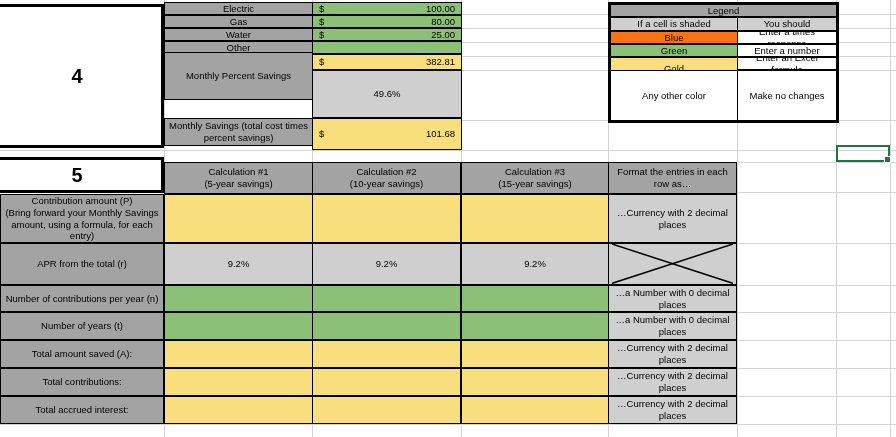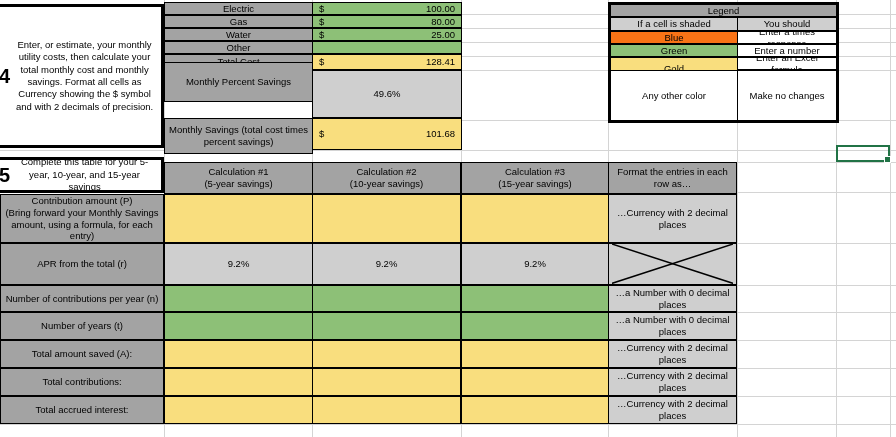--- a/index.html
+++ b/index.html
@@ -161,50 +161,48 @@
   <div id="utility-table">
       <div class="cell f-peach" style="left:164px; top:2px; width:149px; height:13px;">Electric</div>
       <div class="cell f-green currency" style="left:312px; top:2px; width:150px; height:13px;"><span class="sym">$</span><span class="amt">100.00</span></div>
       <div class="cell f-peach" style="left:164px; top:15px; width:149px; height:13px;">Gas</div>
       <div class="cell f-green currency" style="left:312px; top:15px; width:150px; height:13px;"><span class="sym">$</span><span class="amt">80.00</span></div>
       <div class="cell f-peach" style="left:164px; top:28px; width:149px; height:13px;">Water</div>
       <div class="cell f-green currency" style="left:312px; top:28px; width:150px; height:13px;"><span class="sym">$</span><span class="amt">25.00</span></div>
       <div class="cell f-peach" style="left:164px; top:41px; width:149px; height:13px;">Other</div>
       <div class="cell f-green" style="left:312px; top:41px; width:150px; height:13px;"></div>
       <div class="cell f-peach" style="left:164px; top:54px; width:149px; height:16px;">Total Cost</div>
-      <div class="cell f-gold currency" style="left:312px; top:54px; width:150px; height:16px;"><span class="sym">$</span><span class="amt">128.41</span></div>
-      <div class="cell f-peach" style="left:164px; top:62px; width:149px; height:40px;">Monthly Percent Savings</div>
+      <div class="cell f-gold currency" style="left:312px; top:54px; width:150px; height:16px;"><span class="sym">$</span><span class="amt">382.81</span></div>
+      <div class="cell f-peach" style="left:164px; top:52px; width:149px; height:48px;">Monthly Percent Savings</div>
       <div class="cell f-gray" style="left:312px; top:70px; width:150px; height:48px;">49.6%</div>
-      <div class="cell f-peach" style="left:164px; top:118px; width:149px; height:36px;">Monthly Savings (total cost times percent savings)</div>
+      <div class="cell f-peach" style="left:164px; top:118px; width:149px; height:28px;">Monthly Savings (total cost times percent savings)</div>
       <div class="cell f-gold currency" style="left:312px; top:118px; width:150px; height:32px;"><span class="sym">$</span><span class="amt">101.68</span></div>
     </div>
 
   <div class="callout" style="left:-6px; top:4px; width:170px; height:144px;">
     <span class="stepnum">4</span>
-    <span class="steptext">Enter, or estimate, your monthly utility costs, then calculate your total monthly cost and monthly savings. Format all cells as Currency showing the $ symbol and with 2 decimals of precision.</span>
   </div>
 
   <div id="legend-table">
       <div class="cell f-peach" style="left:610px; top:4px; width:227px; height:13px;">Legend</div>
       <div class="cell f-gray" style="left:610px; top:17px; width:128px; height:14px;">If a cell is shaded</div>
       <div class="cell f-gray" style="left:737px; top:17px; width:100px; height:14px;">You should</div>
       <div class="cell f-blue" style="left:610px; top:31px; width:128px; height:13px;">Blue</div>
       <div class="cell f-white" style="left:737px; top:31px; width:100px; height:13px;">Enter a times response</div>
       <div class="cell f-green" style="left:610px; top:44px; width:128px; height:13px;">Green</div>
       <div class="cell f-white" style="left:737px; top:44px; width:100px; height:13px;">Enter a number</div>
       <div class="cell f-gold" style="left:610px; top:57px; width:128px; height:24px;text-align:right;">Gold</div>
       <div class="cell f-white" style="left:737px; top:57px; width:100px; height:13px;">Enter an Excel formula</div>
       <div class="cell f-white" style="left:610px; top:70px; width:128px; height:51px;">Any other color</div>
       <div class="cell f-white" style="left:737px; top:70px; width:100px; height:51px;">Make no changes</div>
     </div>
   <div class="legend-frame" style="left:608px; top:2px; width:231px; height:121px;"></div>
 
   <div class="callout" style="left:-6px; top:157px; width:170px; height:36px;">
     <span class="stepnum">5</span>
-    <span class="steptext">Complete this table for your 5-year, 10-year, and 15-year savings</span>
   </div>
 
   <div id="savings-table">
       <div class="cell f-peach" style="left:164px; top:162px; width:149px; height:32px;">Calculation #1
 (5-year savings)</div>
       <div class="cell f-peach" style="left:312px; top:162px; width:149px; height:32px;">Calculation #2
 (10-year savings)</div>
       <div class="cell f-peach" style="left:461px; top:162px; width:148px; height:32px;">Calculation #3
 (15-year savings)</div>
       <div class="cell f-peach" style="left:608px; top:162px; width:129px; height:32px;">Format the entries in each row as…</div>

